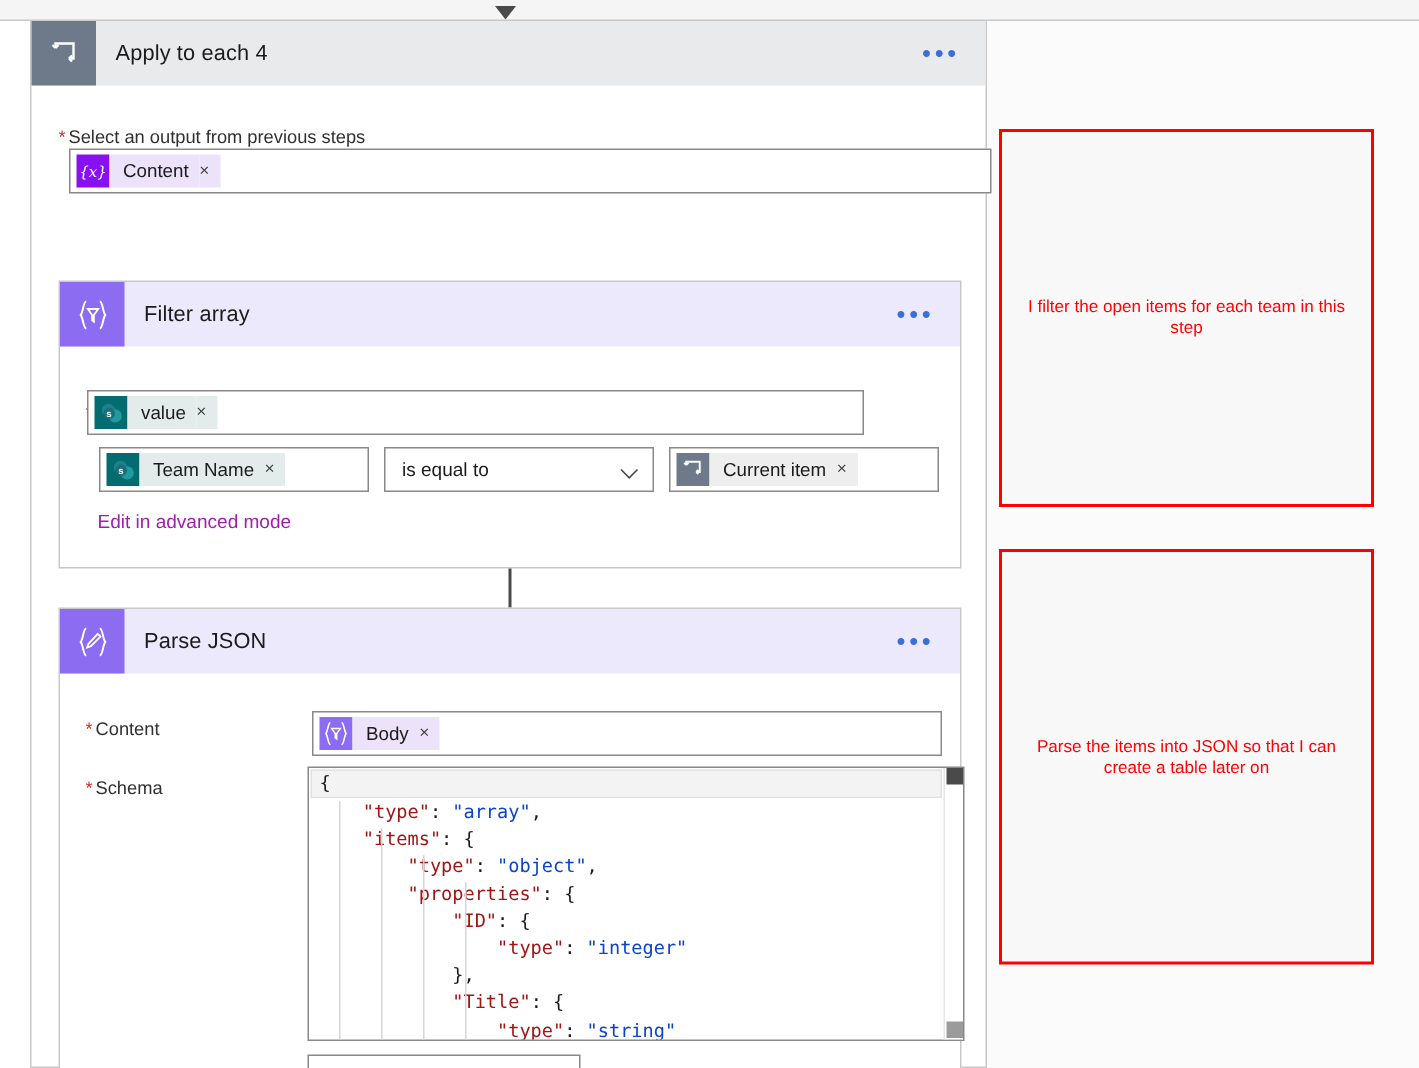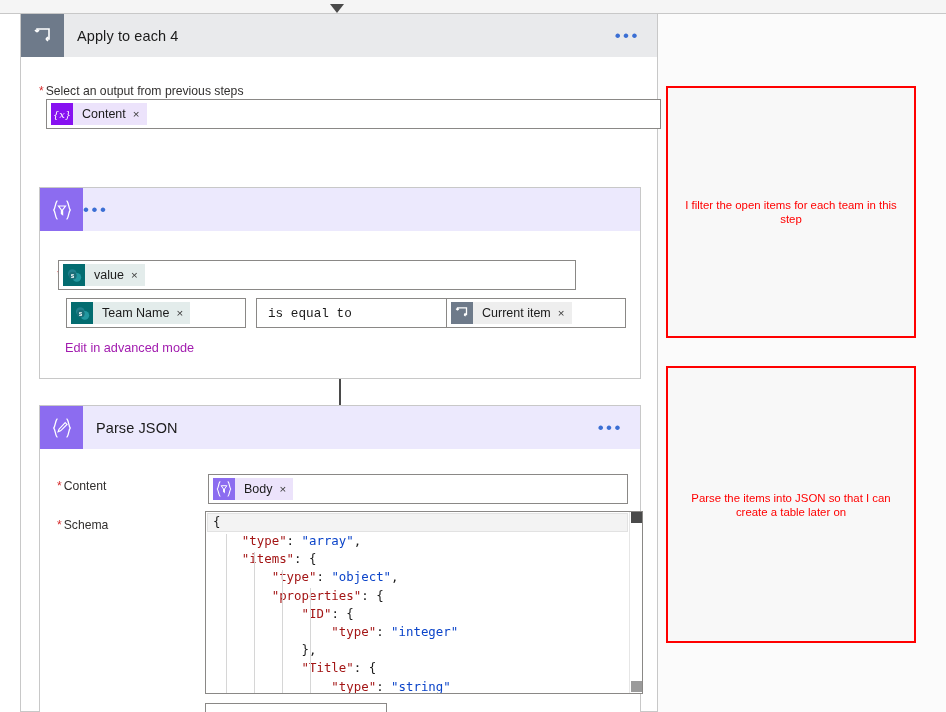--- a/index.html
+++ b/index.html
@@ -306,20 +306,21 @@
       <div class="inner-card" style="position:absolute; left:18px; top:130px; width:602px; height:192px;">
 
         <div class="card-header">
           <div class="hdr-icon purple">
             <svg width="24" height="22" viewBox="0 0 24 22">
               <path d="M7.5 2 C5.5 2 5.5 9 3.8 11 C5.5 13 5.5 20 7.5 20" fill="none" stroke="#ffffff" stroke-width="1.3"></path>
               <path d="M16.5 2 C18.5 2 18.5 9 20.2 11 C18.5 13 18.5 20 16.5 20" fill="none" stroke="#ffffff" stroke-width="1.3"></path>
               <path d="M8.5 7 L15.5 7 L12.6 11 L12.6 15.5 L11.4 14.6 L11.4 11 Z" fill="none" stroke="#ffffff" stroke-width="1.2"></path>
             </svg>
           </div>
+          <div class="hdr-title">Filter array</div>
           <div class="hdr-dots">•••</div>
         </div>
 
         <div style="position:absolute; left:17px; top:56px;margin-top:24px;" class="req-label">
           <span class="star">*</span><span>From</span>
         </div>
 
         <div class="fieldbox" style="position:absolute; left:18px; top:72px; width:518px;">
           <span class="token spbg">
             <span class="tk-icon sharepoint">
@@ -343,21 +344,21 @@
                 <circle cx="10.8" cy="9.3" r="4.4" fill="#28a0a8" opacity="0.85"></circle>
                 <circle cx="6.8" cy="7.6" r="3.9" fill="#1a6e78"></circle>
                 <text x="6.6" y="10" font-size="6.4" fill="#ffffff" text-anchor="middle" font-family="Liberation Sans, sans-serif" font-weight="bold">s</text>
               </svg>
             </span>
             <span class="tk-text">Team Name</span>
             <span class="tk-x">×</span>
           </span>
         </div>
 
-        <div class="dropdown" style="position:absolute; left:216px; top:110px; width:216px;font-family:Liberation Mono, monospace;">
+        <div class="dropdown" style="position:absolute; left:216px; top:110px; width:180px;">
           <span>is equal to</span>
           <span class="chev">
             <svg width="13" height="8" viewBox="0 0 13 8">
                 <path d="M1 1 L6.5 6.6 L12 1" fill="none" stroke="#4a4a4a" stroke-width="1.1"></path>
               </svg>
           </span>
         </div>
 
         <div class="fieldbox" style="position:absolute; left:406px; top:110px; width:180px;">
           <span class="token graybg">

